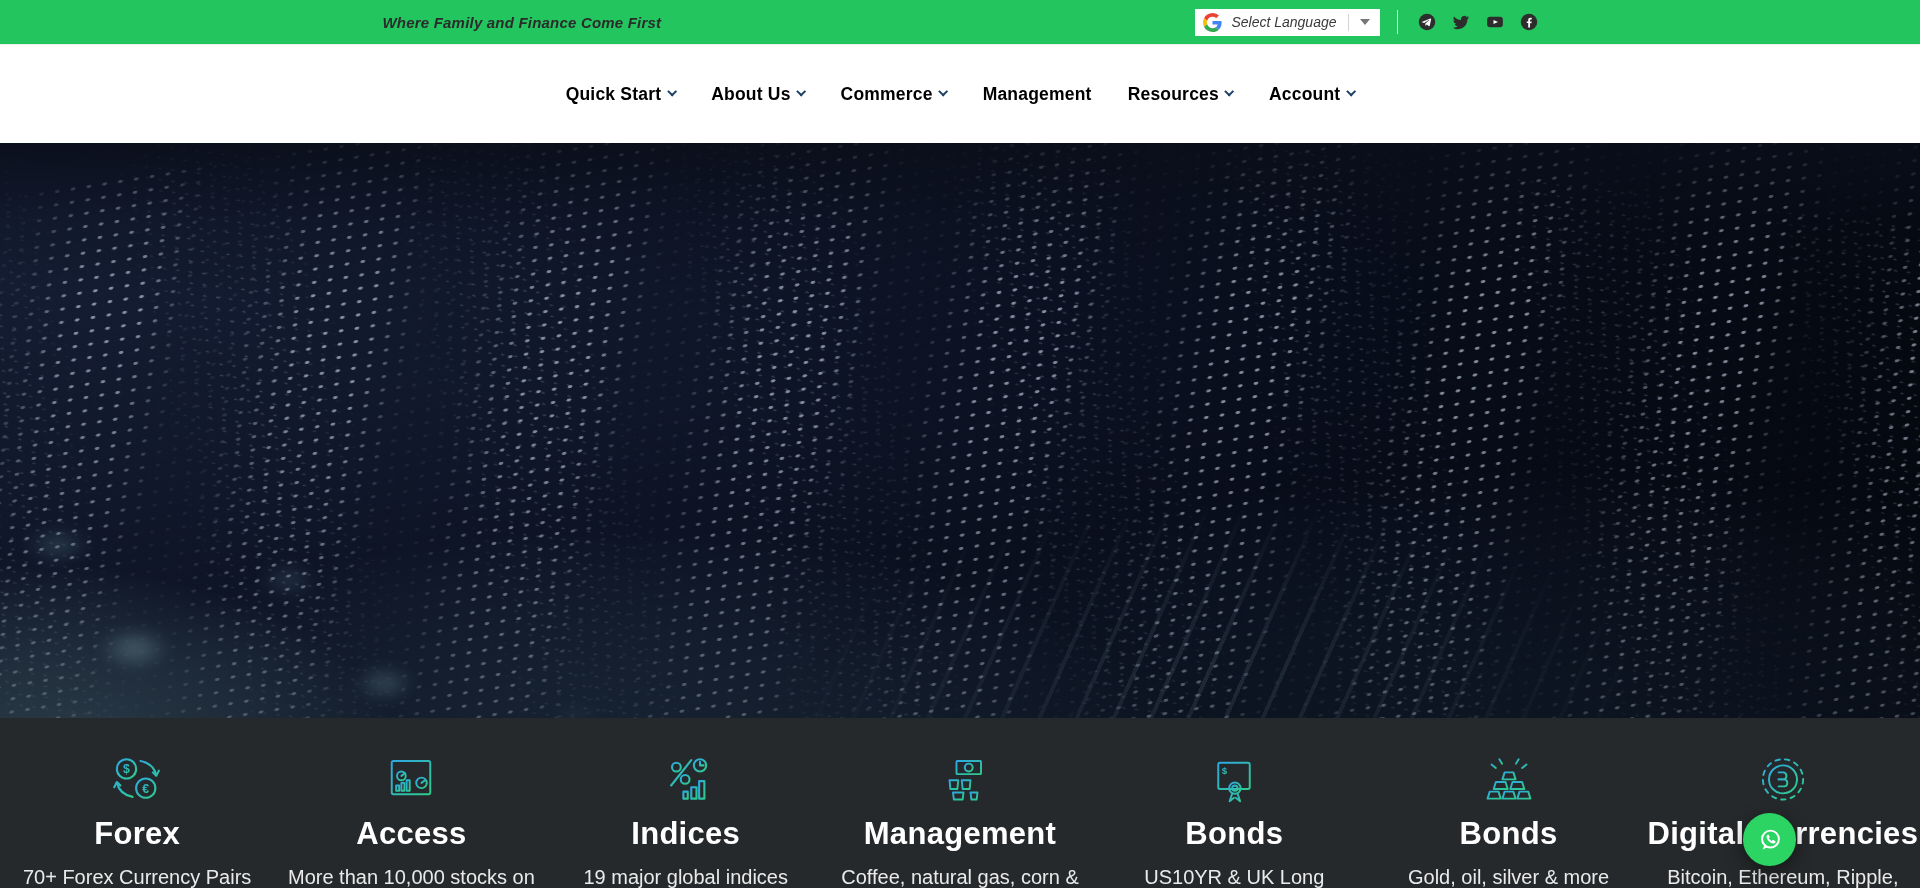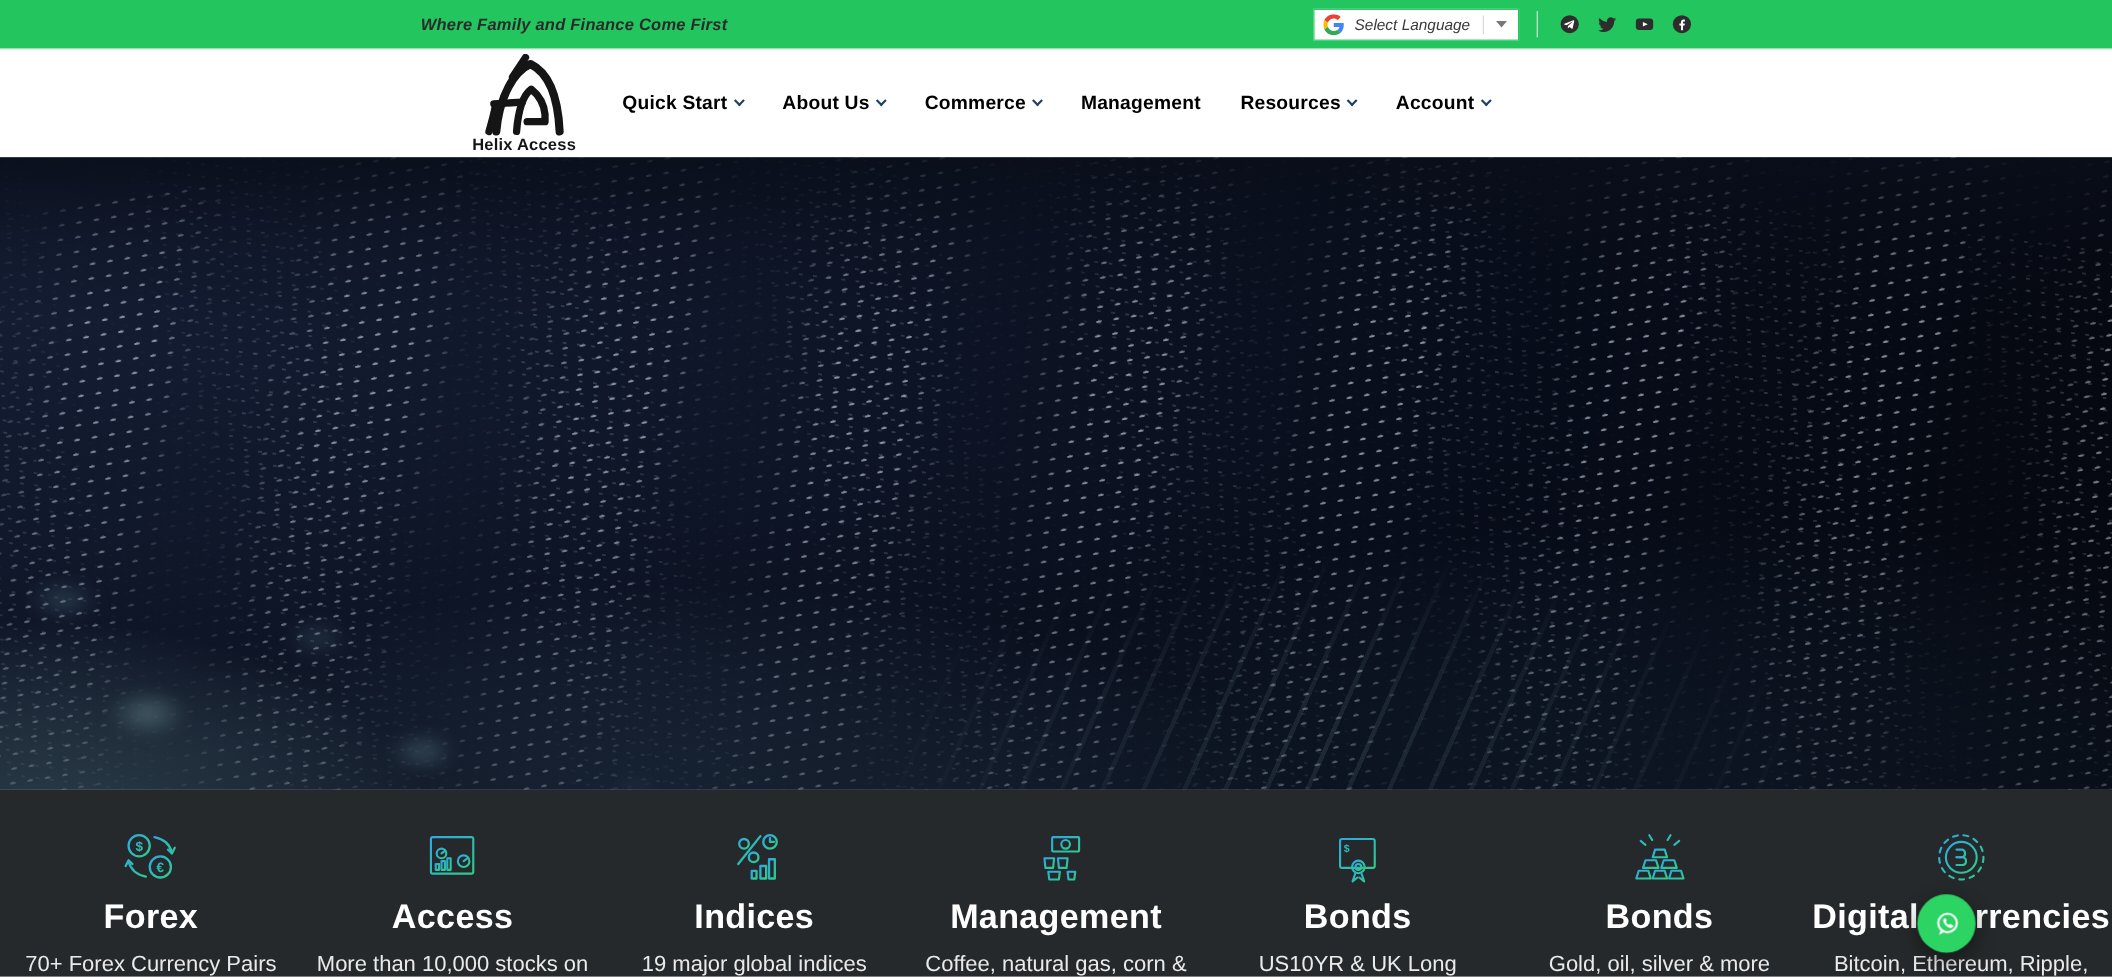--- a/index.html
+++ b/index.html
@@ -141,30 +141,20 @@
               <path fill="#fff" d="M13.3 19.5v-6h2l.3-2.3h-2.3V9.7c0-.67.18-1.12 1.14-1.12h1.22V6.53c-.21-.03-.93-.09-1.77-.09-1.75 0-2.95 1.07-2.95 3.03v1.7H9v2.3h1.97v6h2.33z"></path>
             </svg>
         </a>
       </div>
     </div>
   </div>
 </header>
 
 <nav class="navbar">
   <div class="nav-inner">
-    <a class="logo">
-      <svg viewBox="0 0 130 100" fill="none" stroke="#151515" stroke-linecap="round" stroke-linejoin="round">
-        <path d="M30,94 C34,50 52,20 72,11 C95,22 106,52 108,94" stroke-width="10"></path>
-        <path d="M66,3 L50,27" stroke-width="9"></path>
-        <path d="M27,60 L62,58" stroke-width="9"></path>
-        <path d="M29,62 C27,74 24,84 21,94" stroke-width="9"></path>
-        <path d="M55,94 C57,68 62,50 73,42 C83,50 89,62 90,73 L90,82 L68,82" stroke-width="9"></path>
-      </svg>
-      <span class="brand-name">Helix Access</span>
-    </a>
     <div class="menu">
       <div class="nav-item">
         <span>Quick Start</span>
         <span class="chev"></span>
       </div>
       <div class="nav-item">
         <span>About Us</span>
         <span class="chev"></span>
       </div>
       <div class="nav-item">

